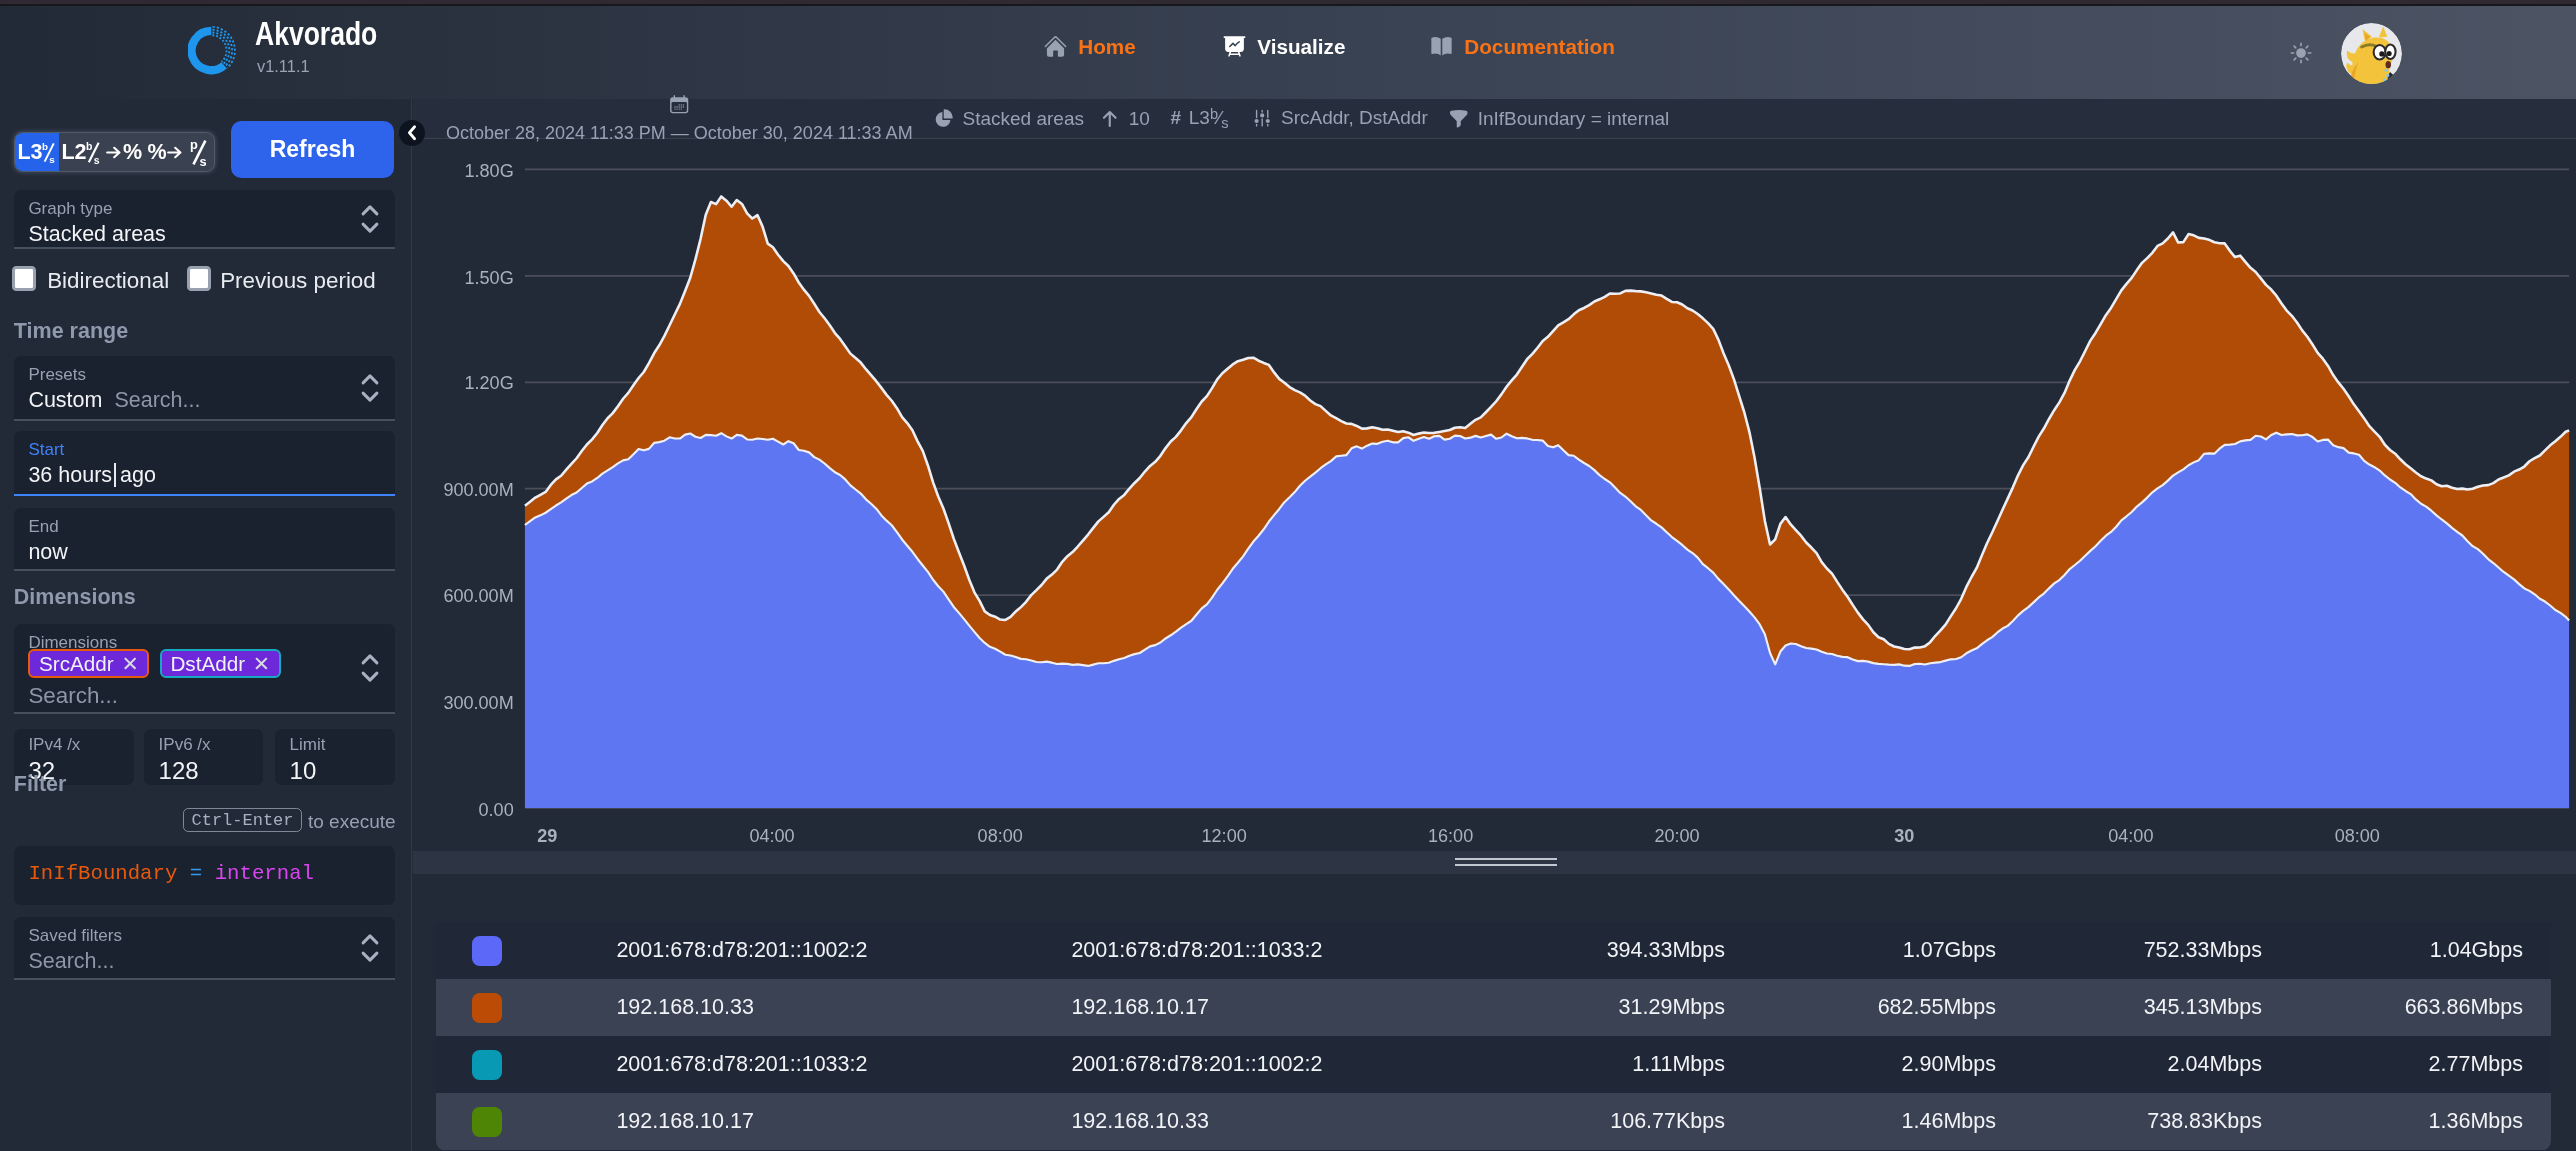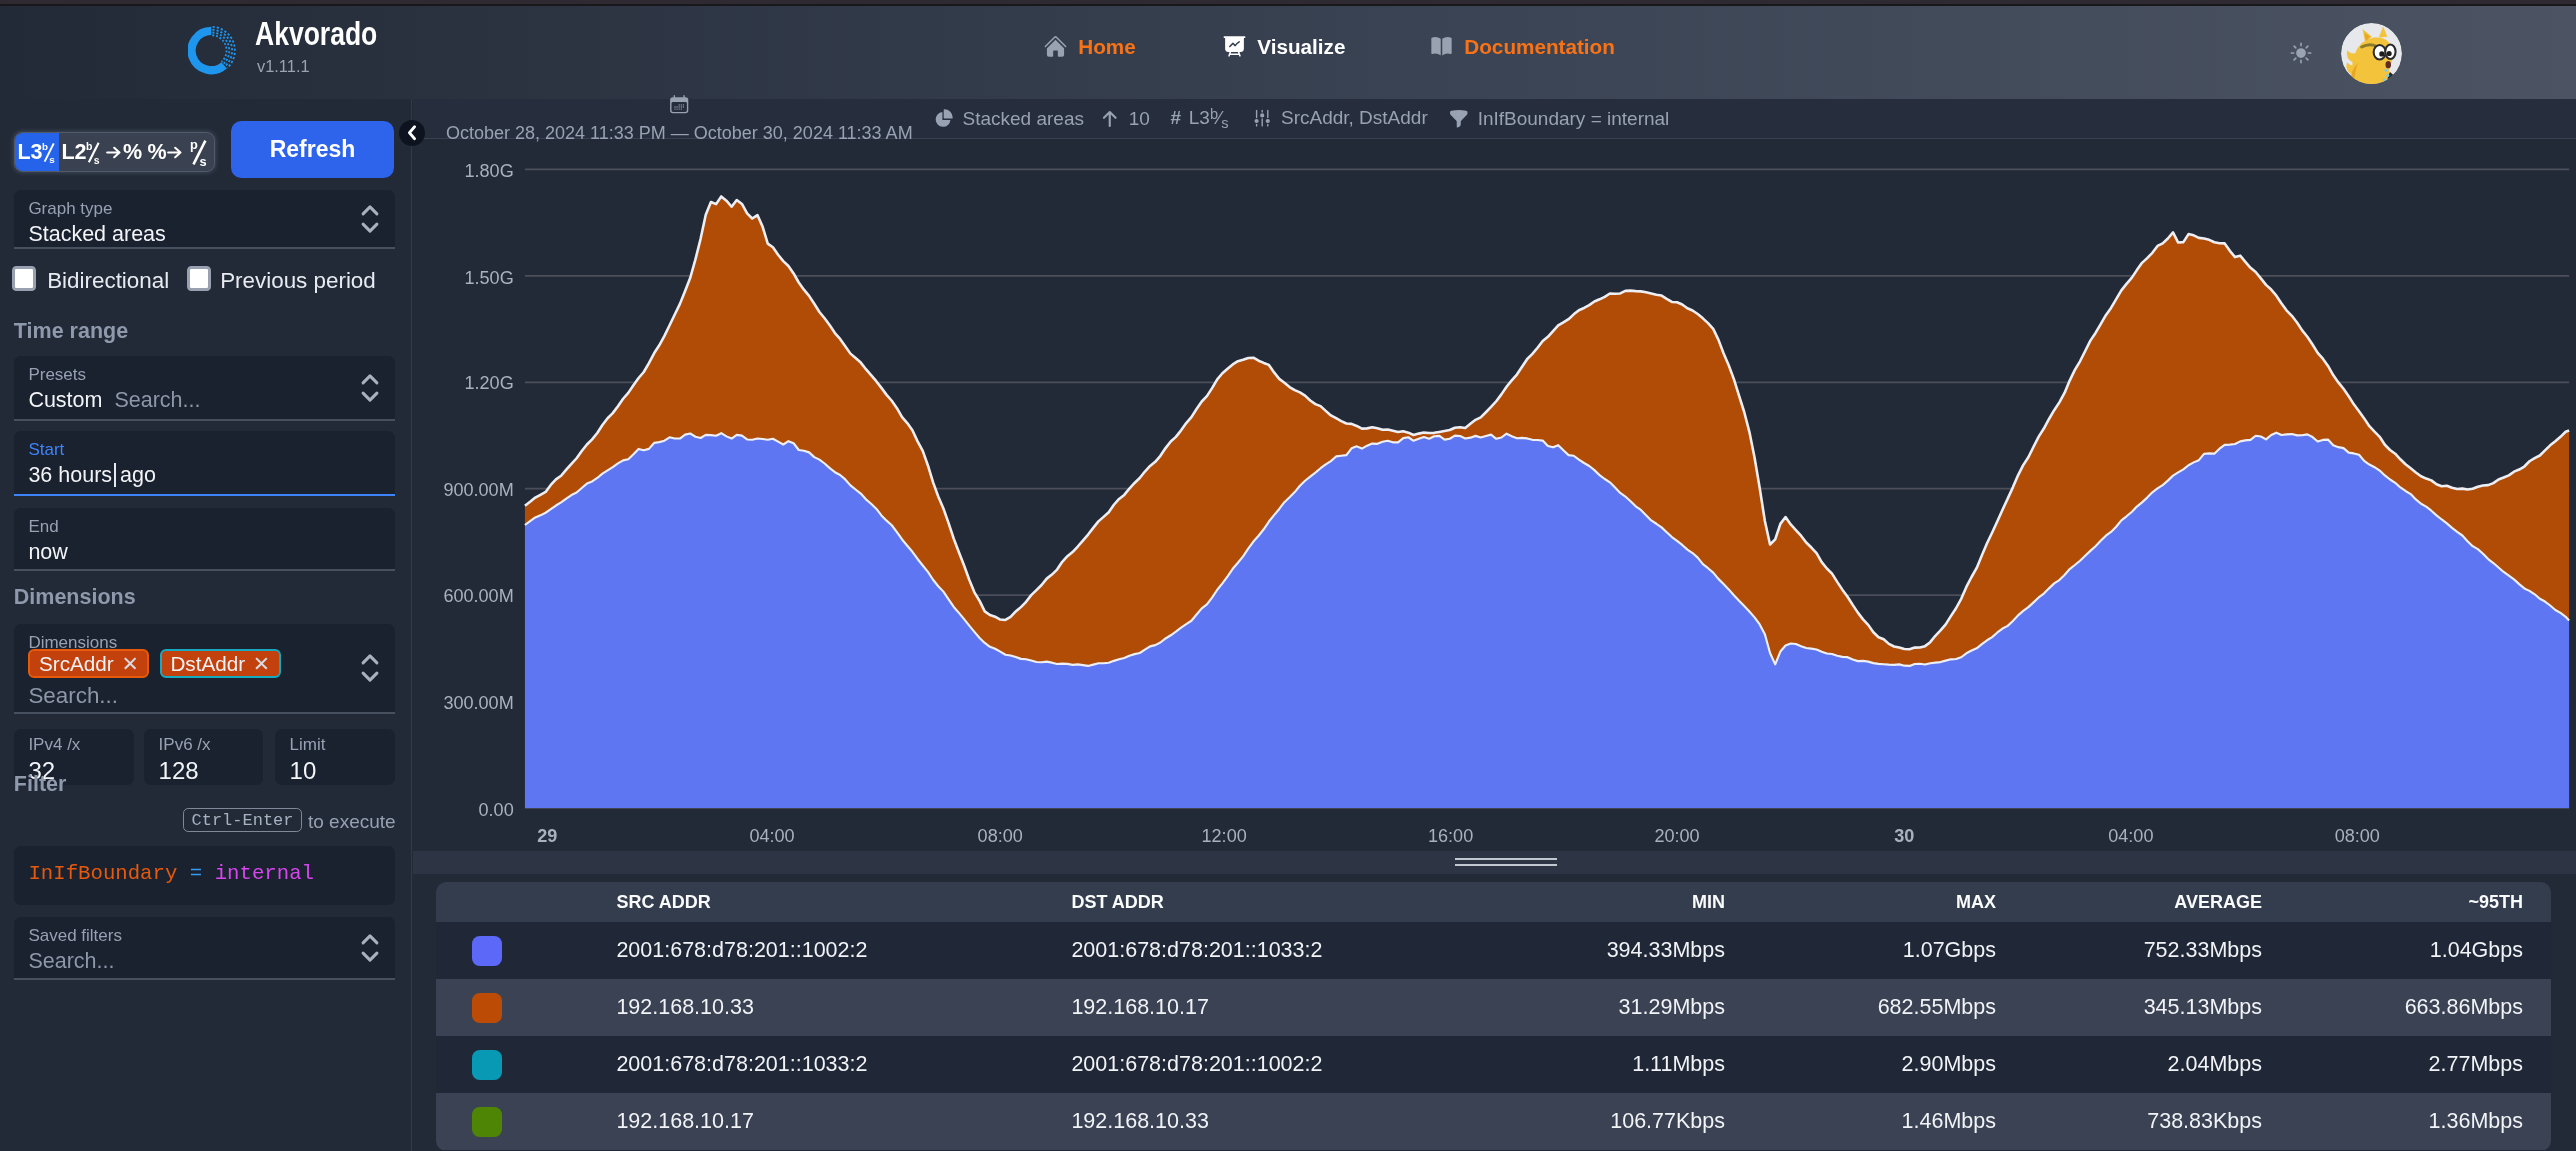--- a/index.html
+++ b/index.html
@@ -42,21 +42,21 @@
 #graphtype { top:190px; height:59px; }
 #cbrow { left:11.2px; top:266px; width:383px; height:29px; }
 .cb { position:absolute; top:0; width:24px; height:25px; background:#fff; border:3.4px solid #99a1b1; border-radius:4.3px; }
 .cblabel { position:absolute; top:1.7px; font-size:22.4px; color:#e8ebf0; }
 
 #presets { top:356px; height:65px; }
 #startbox { top:431px; height:65px; border-bottom-color:#3f83f8; }
 #endbox { top:508px; height:63px; }
 #dimbox { top:624px; height:90px; }
 .tag { position:absolute; top:25px; height:29px; border-radius:6px; border:2.6px solid; display:flex; align-items:center;
-  font-size:20.7px; color:#f0f2f5; padding:0 8.6px; gap:7.7px; background:#c2410c; }
+  font-size:20.7px; color:#f0f2f5; padding:0 8.6px; gap:7.7px; background:#6d28d9; }
 .tag .x { font-size:20.7px; color:#d6dae1; }
 #srcaddr-tag { left:14.6px; border-color:#e8590c; }
 #dstaddr-tag { left:146px; border-color:#15aabf; }
 #dimsearch { position:absolute; left:14.6px; top:59px; font-size:22.4px; color:#8d97a8; }
 .mini { position:absolute; top:729px; height:56px; background:#1a212f; border-radius:6.9px; }
 .mini .flabel { top:6px; }
 .mini .fvalue { top:28px; font-size:24px; }
 #filterbox { top:846px; height:59px; border-bottom:none; border-radius:6.9px; }
 .mono { font-family:"Liberation Mono", monospace; }
 #savedbox { top:917px; height:63px; }
@@ -346,29 +346,20 @@
     <text x="1995" y="818">04:00</text>
     <text x="2258" y="818">08:00</text>
   </g>
 </svg>
 
 <div class="abs" id="scrollstrip"></div>
 <div class="abs" id="thumb1"></div>
 <div class="abs" id="thumb2"></div>
 
 <div class="abs" id="tablebox">
-  <div class="trow thead" style="top:0;">
-    <div class="c0"></div>
-    <div class="c1"><span class="pad">SRC ADDR</span></div>
-    <div class="c2"><span class="pad">DST ADDR</span></div>
-    <div class="c3">MIN</div>
-    <div class="c4">MAX</div>
-    <div class="c5">AVERAGE</div>
-    <div class="c6">~95TH</div>
-  </div>
   <div class="trow" style="top:40px; height:57px; background:#202838;">
     <div class="c0">
         <div class="sw" style="background:#5b68f8;"></div>
       </div>
     <div class="c1"><span class="pad">2001:678:d78:201::1002:2</span></div>
     <div class="c2"><span class="pad">2001:678:d78:201::1033:2</span></div>
     <div class="c3">394.33Mbps</div>
     <div class="c4">1.07Gbps</div>
     <div class="c5">752.33Mbps</div>
     <div class="c6">1.04Gbps</div>

